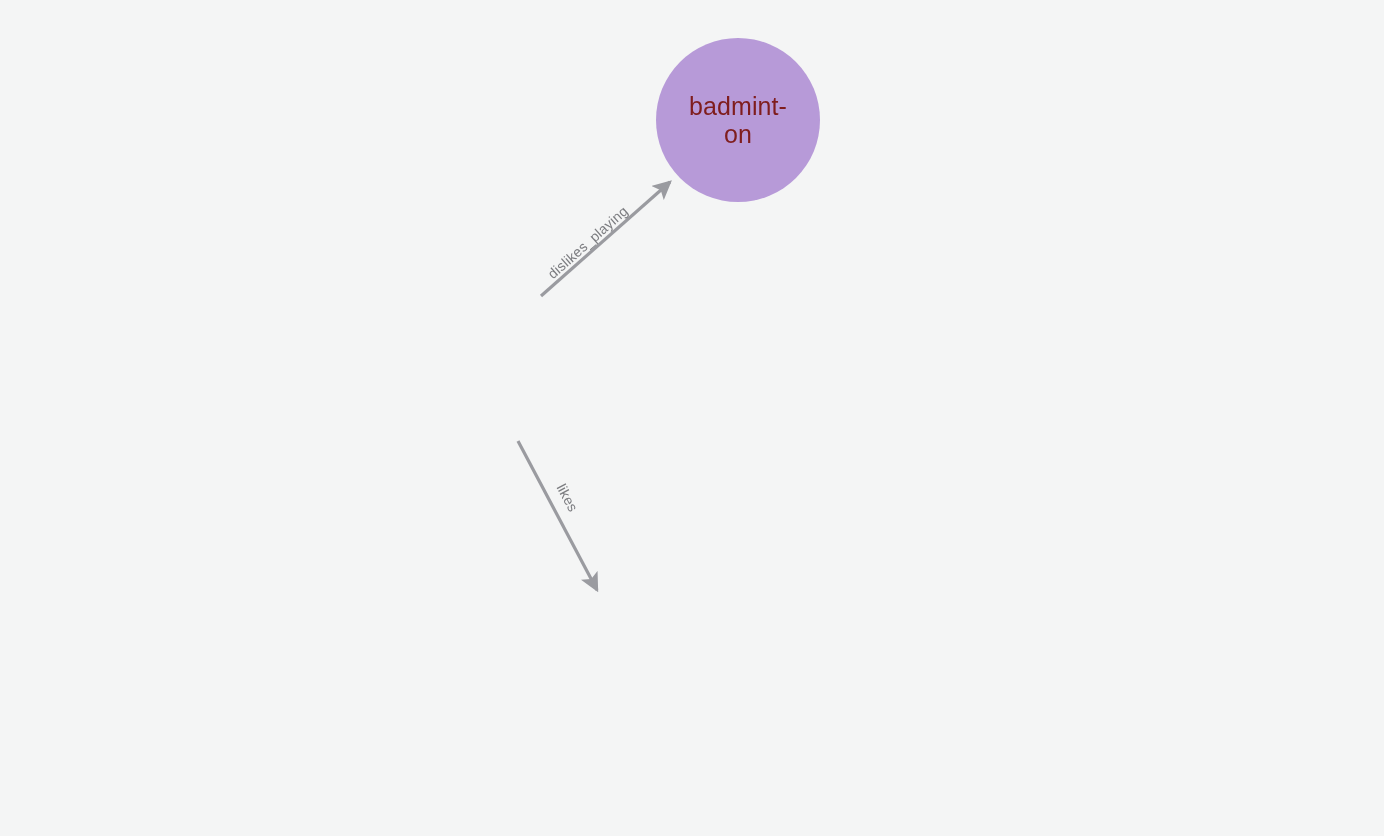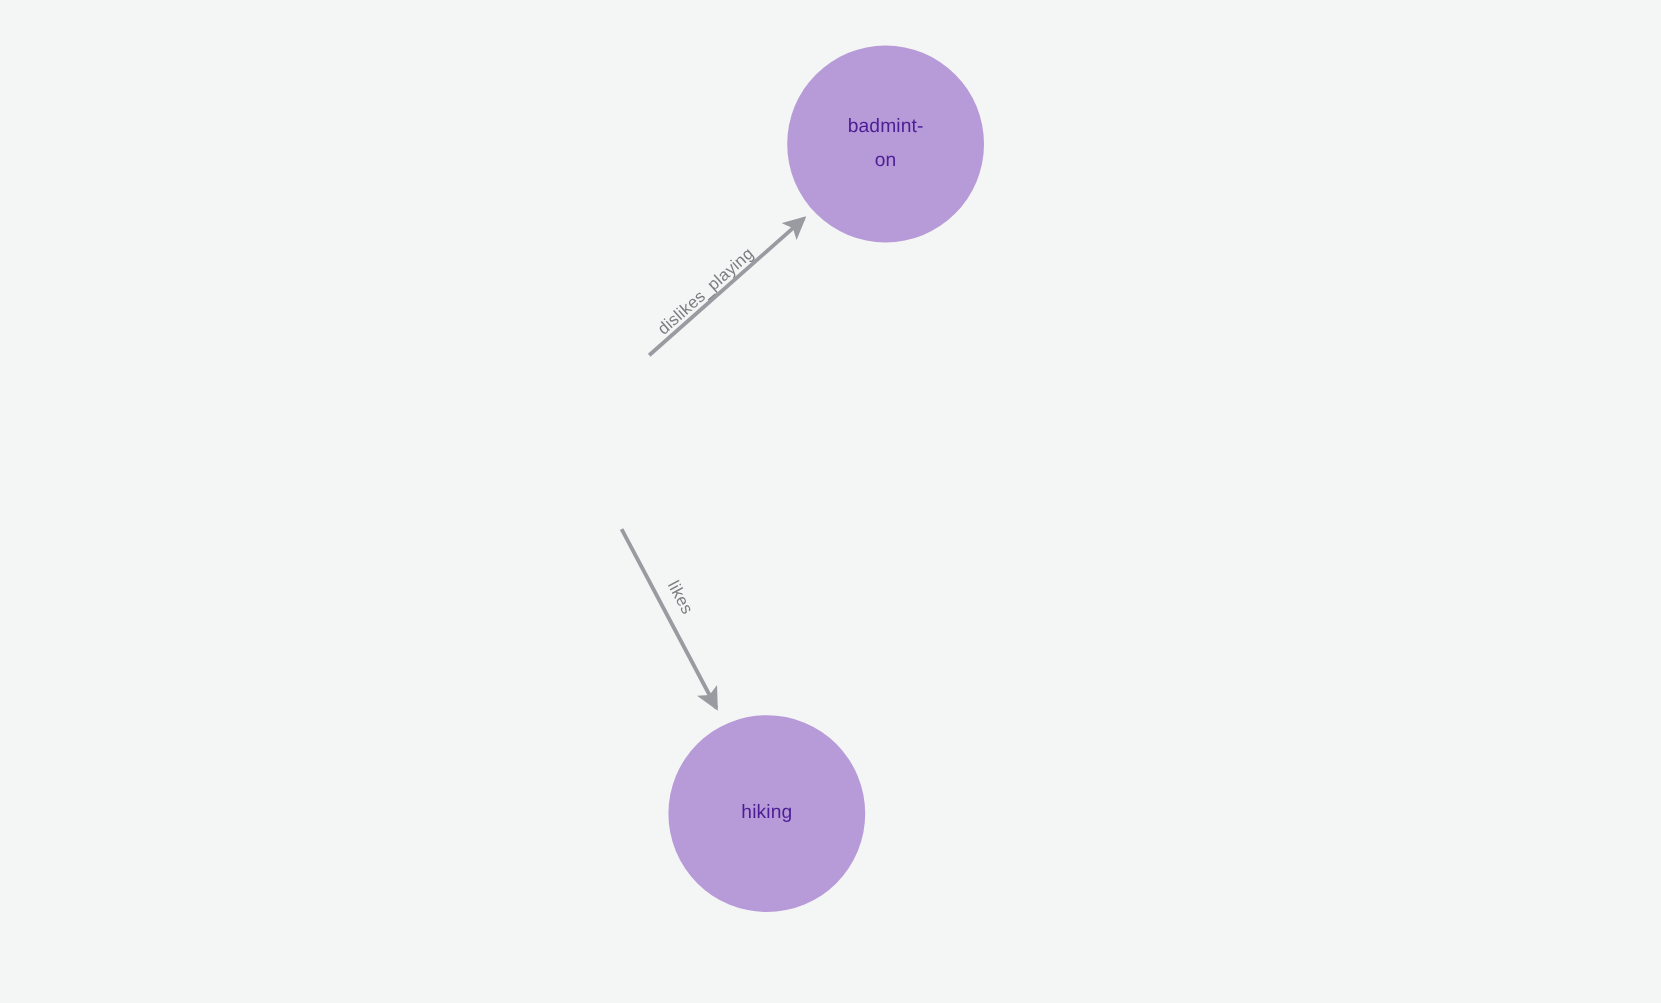--- a/index.html
+++ b/index.html
@@ -28,23 +28,23 @@
   .graph-node {
     position: absolute;
     border-radius: 50%;
     display: flex;
     align-items: center;
     justify-content: center;
     text-align: center;
     box-sizing: border-box;
   }
   .node-label {
-    color: #4c1d95;
+    color: #7f1d1d;
     font-family: "Liberation Sans", sans-serif;
-    font-size: 16px;
+    font-size: 25px;
     line-height: 28px;
     letter-spacing: 0.1px;
     white-space: pre-line;
     pointer-events: none;
   }
   .edge-label {
     fill: #7c7d81;
     font-family: "Liberation Sans", sans-serif;
     font-size: 14px;
     letter-spacing: 0.2px;
@@ -72,17 +72,14 @@
       <text class="edge-label" x="563" y="500" transform="rotate(62 563 500)" text-anchor="middle">likes</text>
     </g>
   </svg>
 
   <div class="graph-node" style="left:656px; top:38px; width:164px; height:164px; background:#b79ad8;">
     <span class="node-label">badmint-
 on</span>
   </div>
 
 
-  <div class="graph-node" style="left:557px; top:596px; width:164px; height:164px; background:#b79ad8;">
-    <span class="node-label">hiking</span>
-  </div>
 
 </div>
 
 </body></html>

